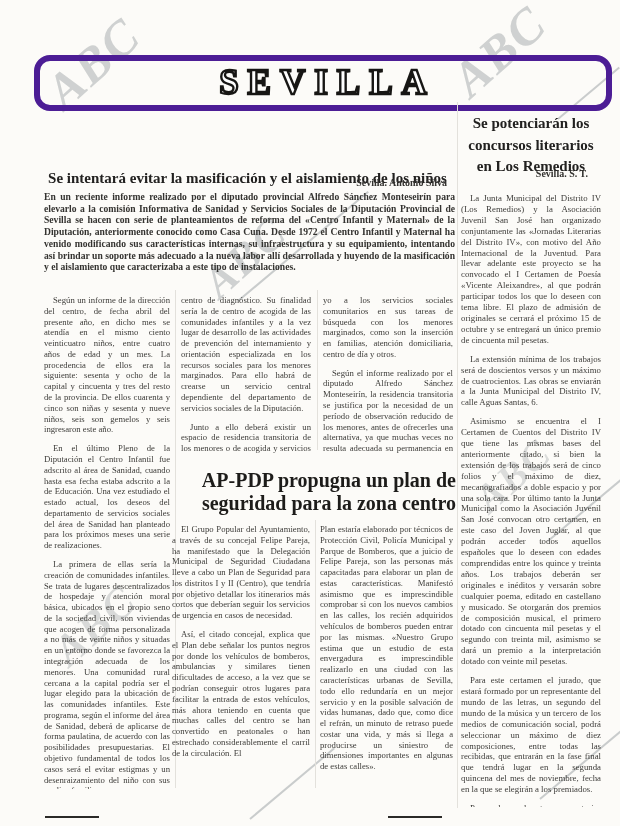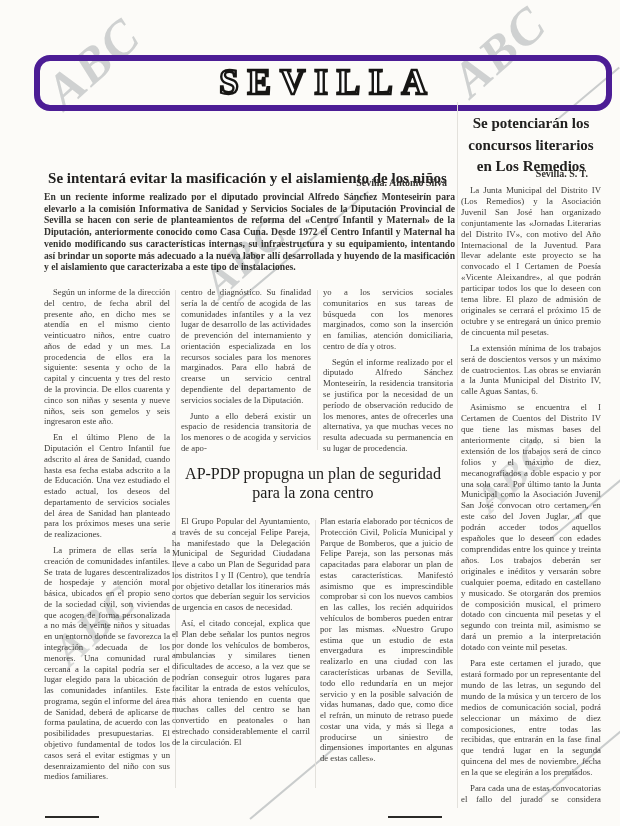--- a/index.html
+++ b/index.html
@@ -45,29 +45,29 @@
   .byline.main{position:absolute;left:40px;top:177px;width:407px;font-family:Liberation Serif, serif;}
   .lede{
     position:absolute;left:44px;top:191px;width:411px;height:86px;
     font-size:9.6px;line-height:1.22;font-weight:bold;text-align:justify;
     overflow:hidden;color:#343330;filter:blur(.25px);
   }
   .col{
     position:absolute;font-size:8.7px;line-height:1.24;text-align:justify;
     overflow:hidden;color:#3d3c39;filter:blur(.3px);
   }
-  .col p{margin:0 0 5px 0;text-indent:9px;}
+  .col p{margin:8px 0 5px 0;text-indent:9px;}
   .col p.cont{text-indent:0;}
   #col1{left:44px;top:287px;width:126px;height:502px;}
   #col2{left:181px;top:287px;width:130px;height:166px;}
   #col3{left:323px;top:287px;width:130px;height:166px;}
   
   .sec-headline{
     position:absolute;left:170px;top:452px;width:286px;
-    font-size:16px;line-height:1.17;font-weight:normal;text-align:center;
+    font-size:20px;line-height:1.17;font-weight:bold;text-align:right;
     color:#1d1c1a;
   }
   .byline.sec{position:absolute;left:170px;top:500px;width:278px;}
   #secCol1{left:172px;top:516px;width:138px;height:276px;}
   #secCol2{left:320px;top:516px;width:133px;height:276px;}
   
   .side-headline{
     position:absolute;left:460px;top:101px;width:142px;
     font-size:15px;line-height:1.42;font-weight:bold;text-align:center;
     color:#222120;

